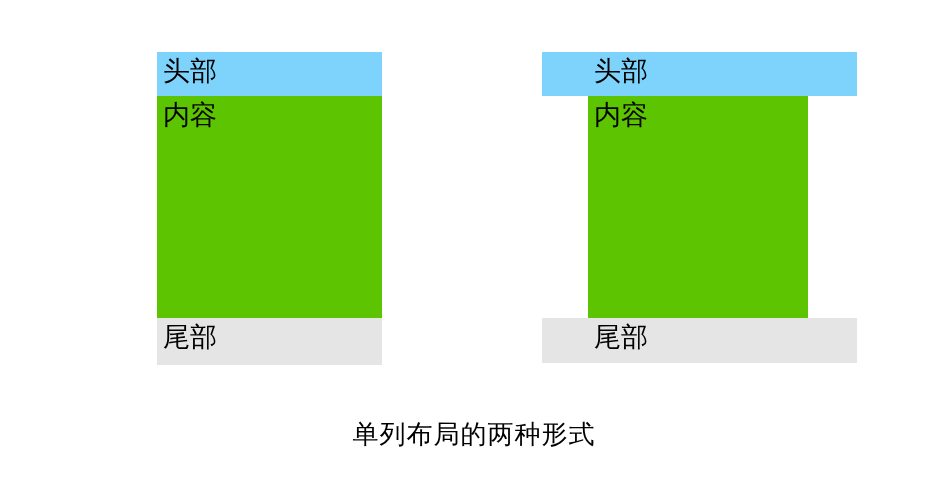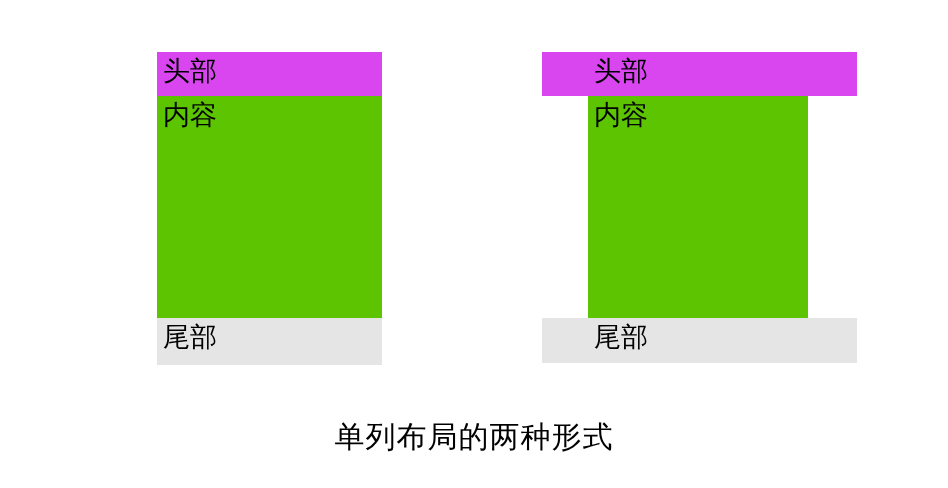--- a/index.html
+++ b/index.html
@@ -31,21 +31,21 @@
   }
   .block-label {
     position: absolute;
     top: 3px;
     font-size: 27px;
     line-height: 1.18;
     color: #000000;
     white-space: nowrap;
   }
   .header-block {
-    background: #d946ef;
+    background: #7dd3fc;
   }
   .content-block {
     background: #5cc400;
   }
   .footer-block {
     background: #e5e5e5;
   }
   
   #layout-flush {
     position: absolute;
@@ -104,21 +104,21 @@
   #layout-inset .block-label {
     left: 52px;
   }
   
   #diagram-caption {
     position: absolute;
     left: 0;
     top: 419px;
     width: 948px;
     text-align: center;
-    font-size: 30px;
+    font-size: 26px;
     line-height: 1.2;
     color: #000000;
     letter-spacing: 1px;
   }
 </style>
 </head>
 <body>
 
 <div id="diagram-canvas">
 

